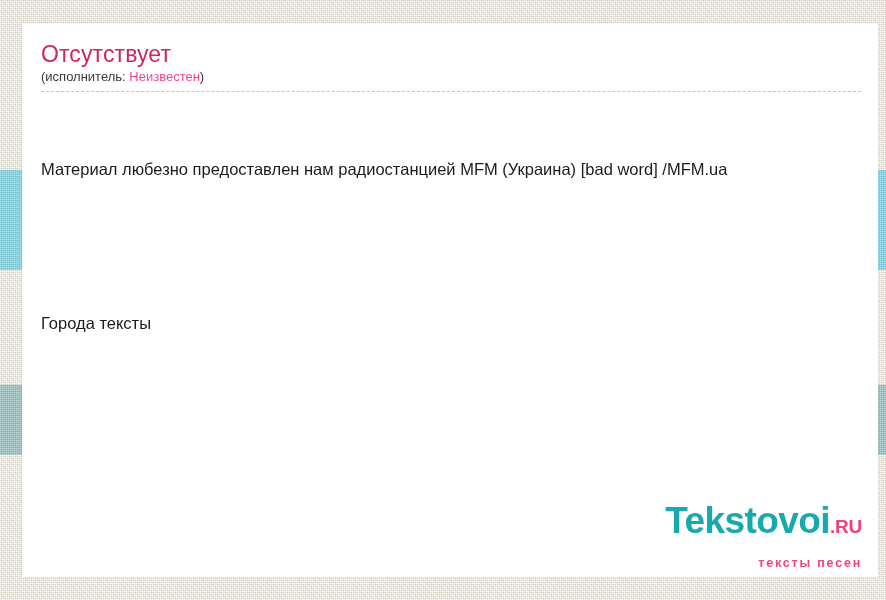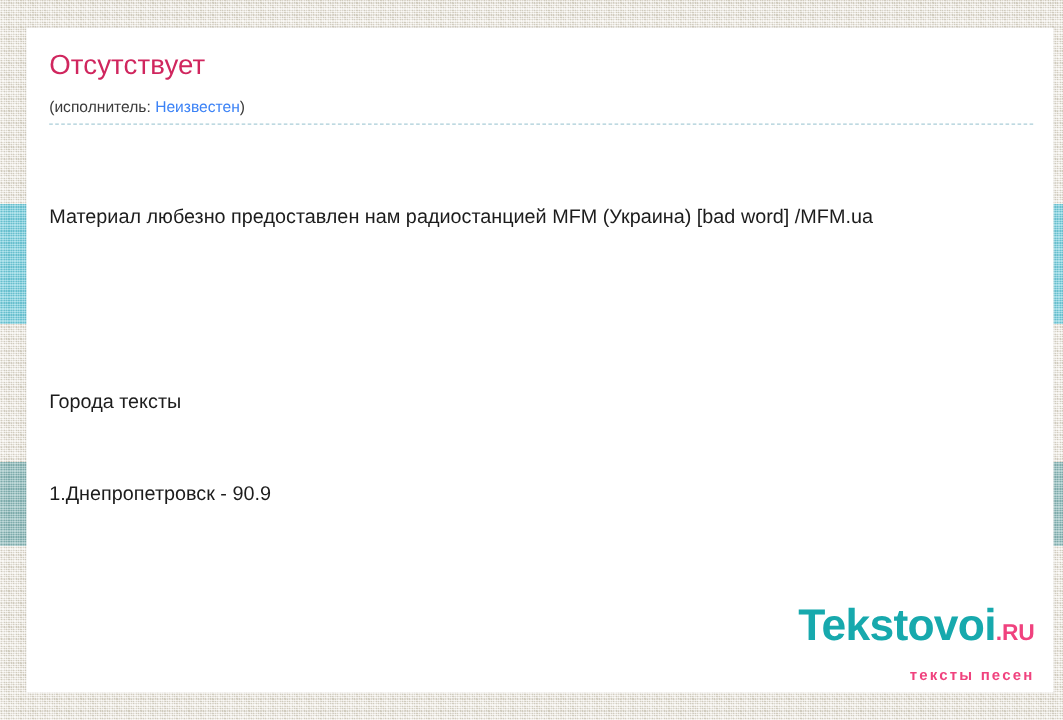--- a/index.html
+++ b/index.html
@@ -64,34 +64,34 @@
     height: 100%;
     box-sizing: border-box;
   }
 
   
   #song-title {
     color: #d0265e;
     font-size: 23px;
     font-weight: normal;
     line-height: 1.15;
-    margin: 0 0 14px 0;
+    margin: 0 0 2px 0;
     letter-spacing: 0.1px;
   }
   #artist-line {
     font-size: 13px;
     color: #3a3a3a;
     padding-bottom: 6px;
     border-bottom: 1px dashed #a9cdd8;
     width: 820px;
     box-sizing: border-box;
     line-height: 1.2;
   }
   #artist-link {
-    color: #3b82f6;
+    color: #ec4899;
     text-decoration: none;
   }
 
   
   #lyrics {
     margin-top: 14px;
     font-size: 16.5px;
     color: #1c1c1c;
     line-height: 25.6px;
     white-space: pre;
@@ -141,21 +141,20 @@
     <div class="card-inner">
 
       <h1 id="song-title">Отсутствует</h1>
 
       <div id="artist-line"><span>(исполнитель: </span><a id="artist-link" href="#">Неизвестен</a><span>)</span></div>
 
       <div id="lyrics">
         <div>Материал любезно предоставлен нам радиостанцией MFM (Украина) [bad word] /MFM.ua</div>
         <div class="blank-line"></div>
         <div>Города тексты</div>
-        <div>1.Днепропетровск - 90.9</div>
         
         
         
         
         
         
         
         
         
         

